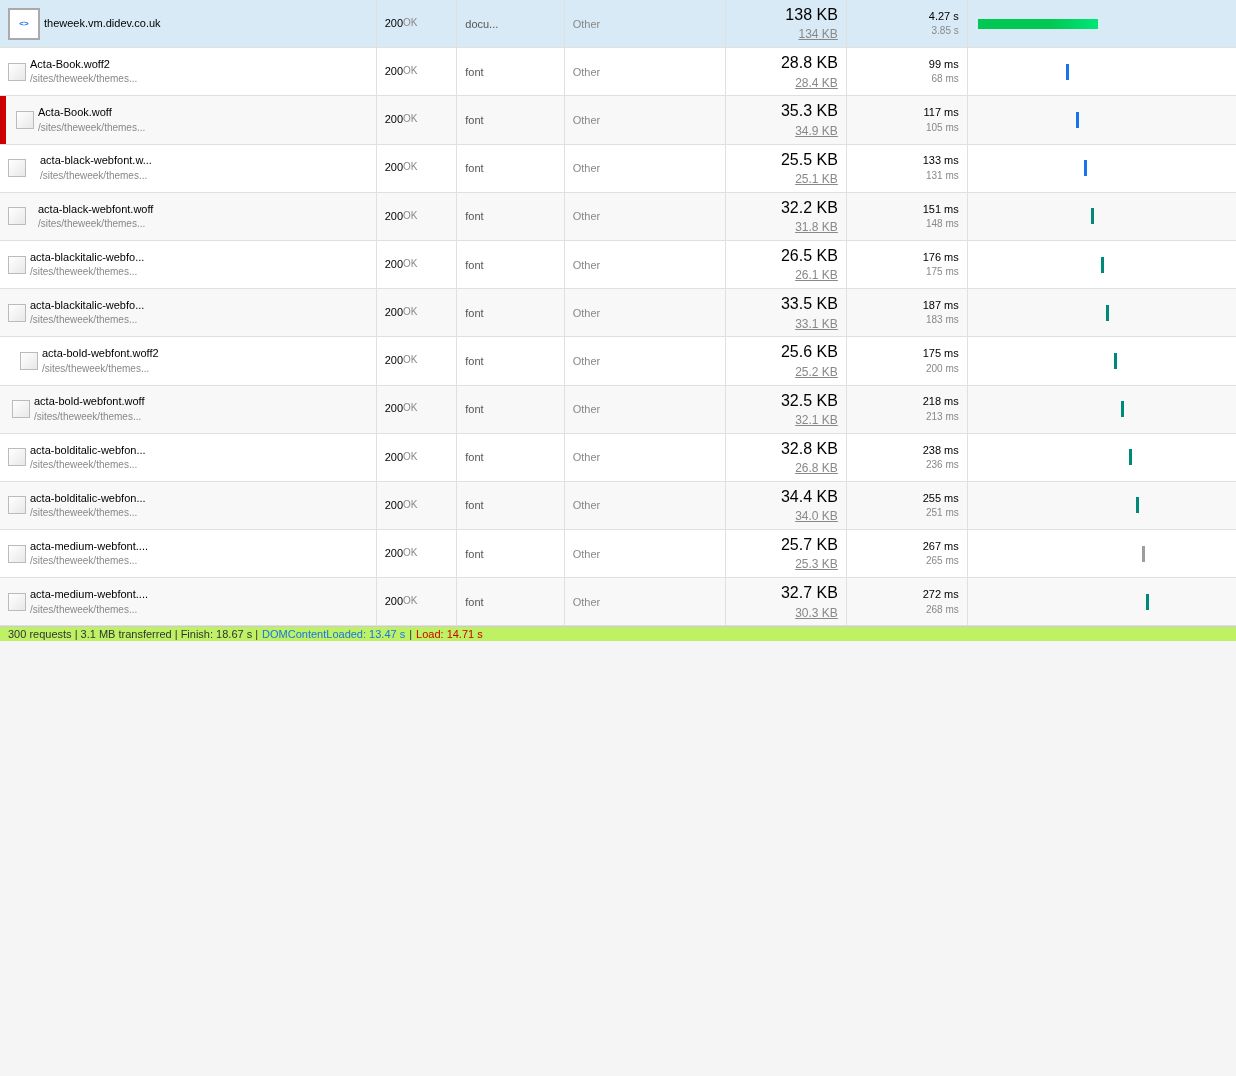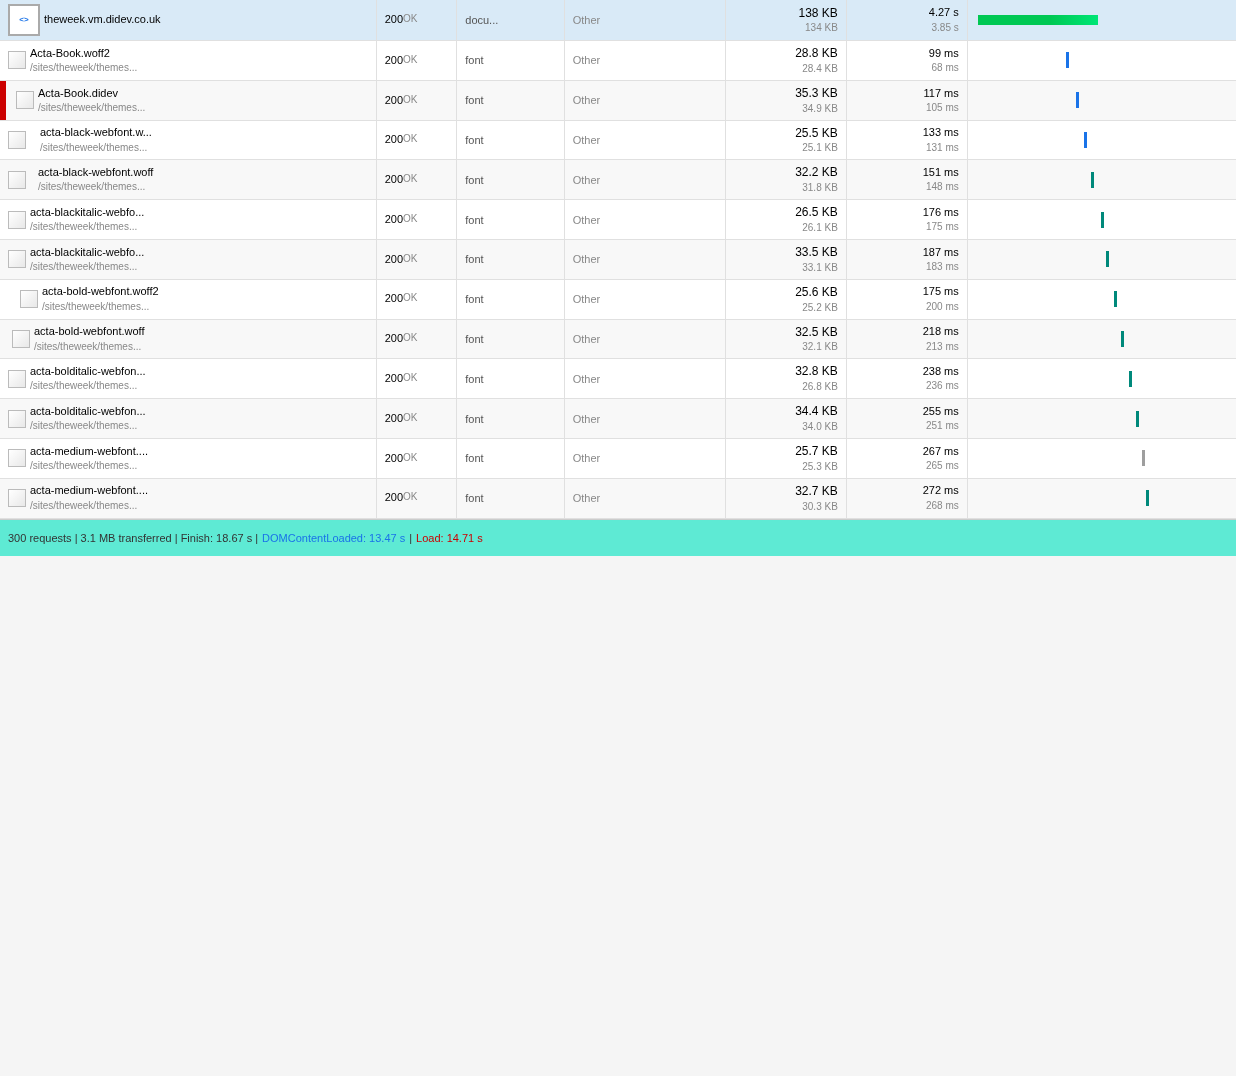--- a/index.html
+++ b/index.html
@@ -87,25 +87,26 @@
       font-size: 10px;
     }
     .size-cell {
       display: flex;
       flex-direction: column;
       line-height: 1.4;
       text-align: right;
     }
     .size-primary {
       color: #000;
-      font-size: 12px;
+      font-size: 16px;
     }
     .size-secondary {
       color: #888;
-      font-size: 10px;
+      font-size: 12px;
+      text-decoration: underline;
     }
     .time-cell {
       display: flex;
       flex-direction: column;
       line-height: 1.4;
       text-align: right;
     }
     .time-primary {
       color: #000;
       font-size: 11px;
@@ -144,23 +145,23 @@
     }
     .red-bookmark {
       position: absolute;
       left: 0;
       top: 0;
       width: 6px;
       height: 100%;
       background: #c00;
     }
     .status-bar {
-      background: #5eead4;
+      background: #bef264;
       border-top: 1px solid #ccc;
-      padding: 12px 8px;
+      padding: 1px 8px;
       font-size: 11px;
       color: #333;
       display: flex;
       gap: 4px;
       align-items: center;
     }
     .status-bar a {
       color: #1a73e8;
       text-decoration: none;
     }
@@ -272,21 +273,21 @@
         <div class="waterfall-tick" style="left: 90px; background: #1a73e8;"></div>
       </div>
     </td>
       </tr>
       <tr>
         <td class="col-name" style="position: relative;">
     <div class="red-bookmark"></div>
     <div class="name-cell" style="padding-left: 8px">
       <div class="icon-square"></div>
       <div class="name-text" style="margin-left: 4px;">
-        <span class="name-primary">Acta-Book.didev</span>
+        <span class="name-primary">Acta-Book.woff</span>
         <span class="name-secondary">/sites/theweek/themes...</span>
       </div>
     </div>
   </td>
         <td class="col-status">
     <div class="status-cell">
       <span class="status-code">200</span>
       <span class="status-text">OK</span>
     </div>
   </td>

